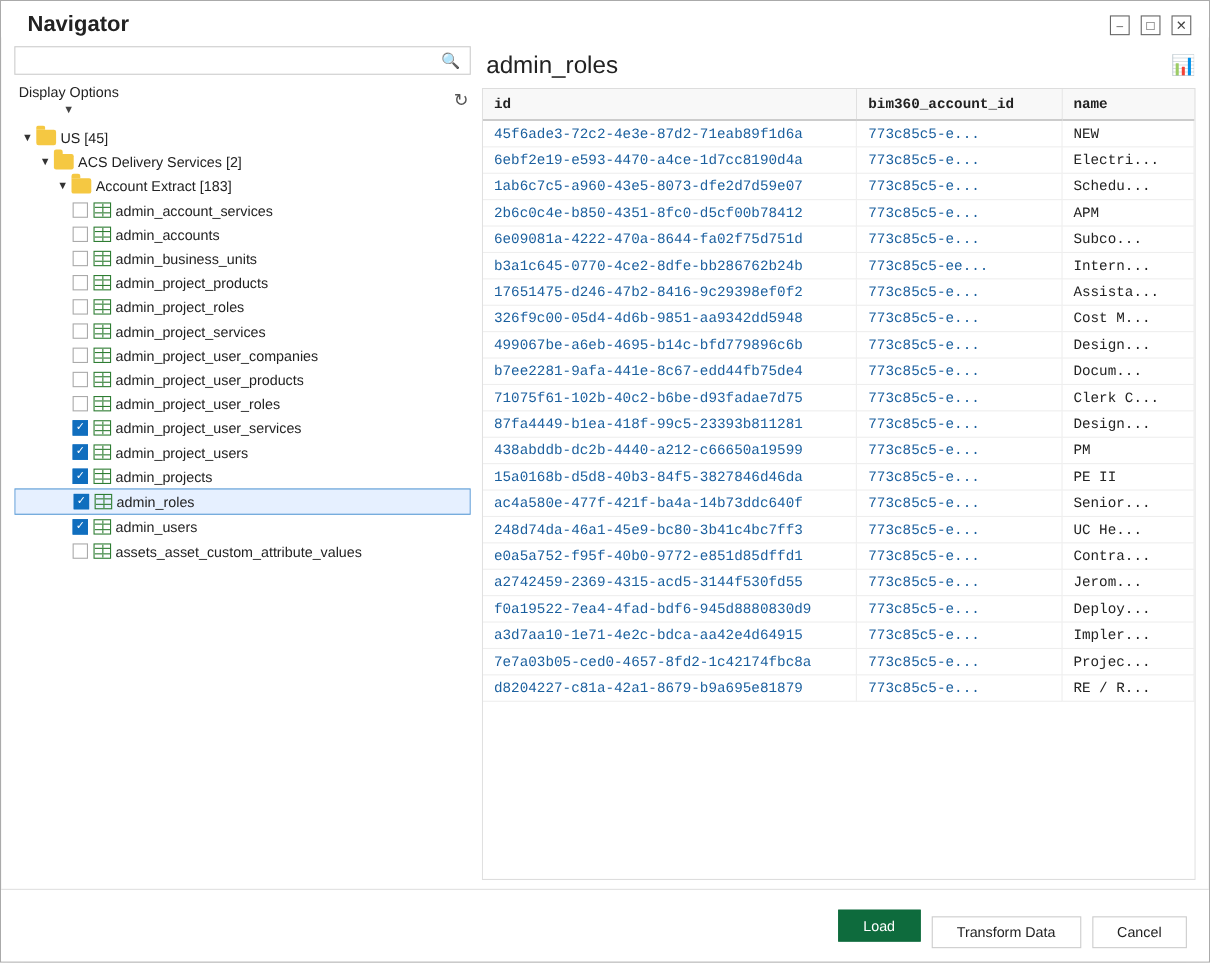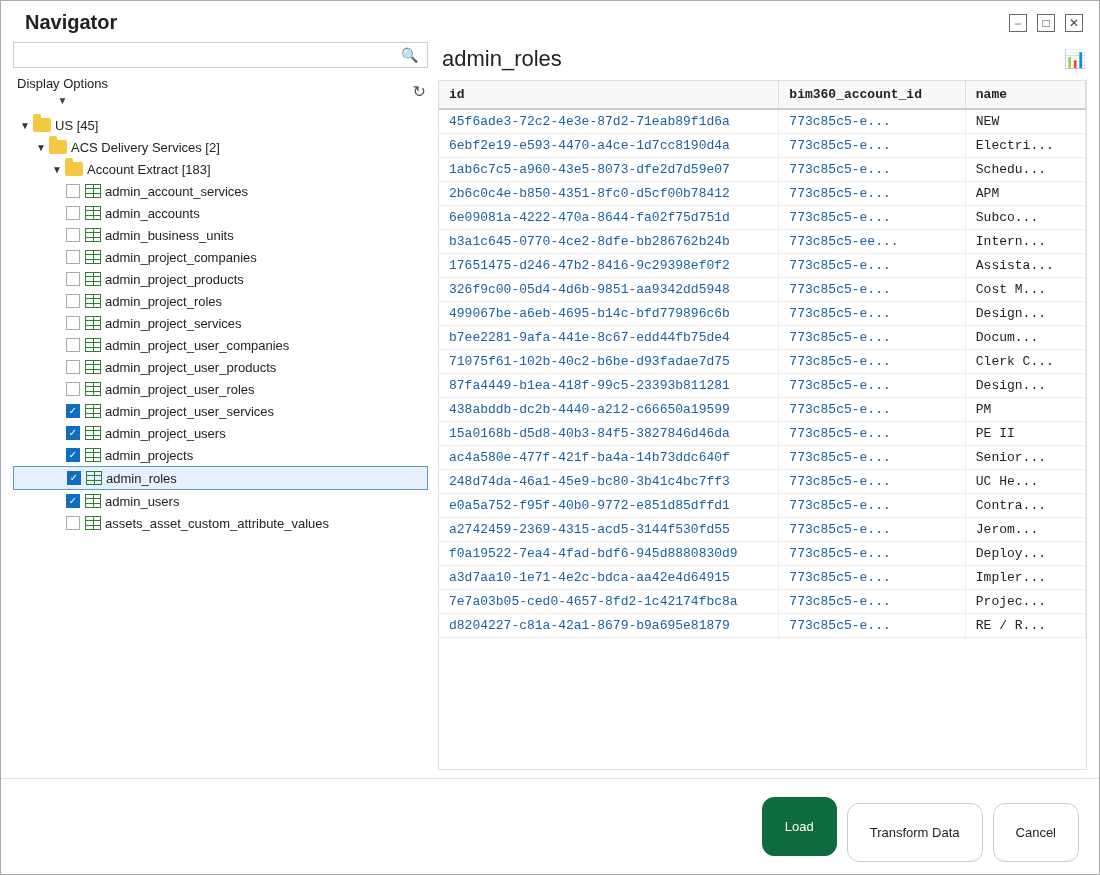--- a/index.html
+++ b/index.html
@@ -285,24 +285,24 @@
     .footer {
       display: flex;
       justify-content: flex-end;
       align-items: center;
       padding: 12px 20px;
       gap: 10px;
       border-top: 1px solid #e0e0e0;
       background: #fff;
     }
     .btn {
-      padding: 21px 22px;
+      padding: 6px 22px;
       font-size: 13px;
       cursor: pointer;
-      border-radius: 12px;
+      border-radius: 0;
     }
     .btn-primary {
       background: #0e6b3d;
       color: #fff;
       border: 1px solid #0e6b3d;
     }
     .btn-secondary {
       background: #fff;
       color: #222;
       border: 1px solid #ccc;
@@ -444,41 +444,20 @@
               </div>
               <div class="table-icon-row">
                 <div class="table-icon-cell"></div>
                 <div class="table-icon-cell"></div>
               </div>
               <div class="table-icon-row">
                 <div class="table-icon-cell"></div>
                 <div class="table-icon-cell"></div>
               </div>
             </span>
-            <span class="item-label">admin_project_companies</span>
-          </div>
-          <div class="tree-item">
-            <span class="indent" style="width:48px"></span>
-            <span class="cb-wrap">
-              <span class="cb-box"></span>
-            </span>
-            <span class="table-icon">
-              <div class="table-icon-row">
-                <div class="table-icon-cell"></div>
-                <div class="table-icon-cell"></div>
-              </div>
-              <div class="table-icon-row">
-                <div class="table-icon-cell"></div>
-                <div class="table-icon-cell"></div>
-              </div>
-              <div class="table-icon-row">
-                <div class="table-icon-cell"></div>
-                <div class="table-icon-cell"></div>
-              </div>
-            </span>
             <span class="item-label">admin_project_products</span>
           </div>
           <div class="tree-item">
             <span class="indent" style="width:48px"></span>
             <span class="cb-wrap">
               <span class="cb-box"></span>
             </span>
             <span class="table-icon">
               <div class="table-icon-row">
                 <div class="table-icon-cell"></div>

